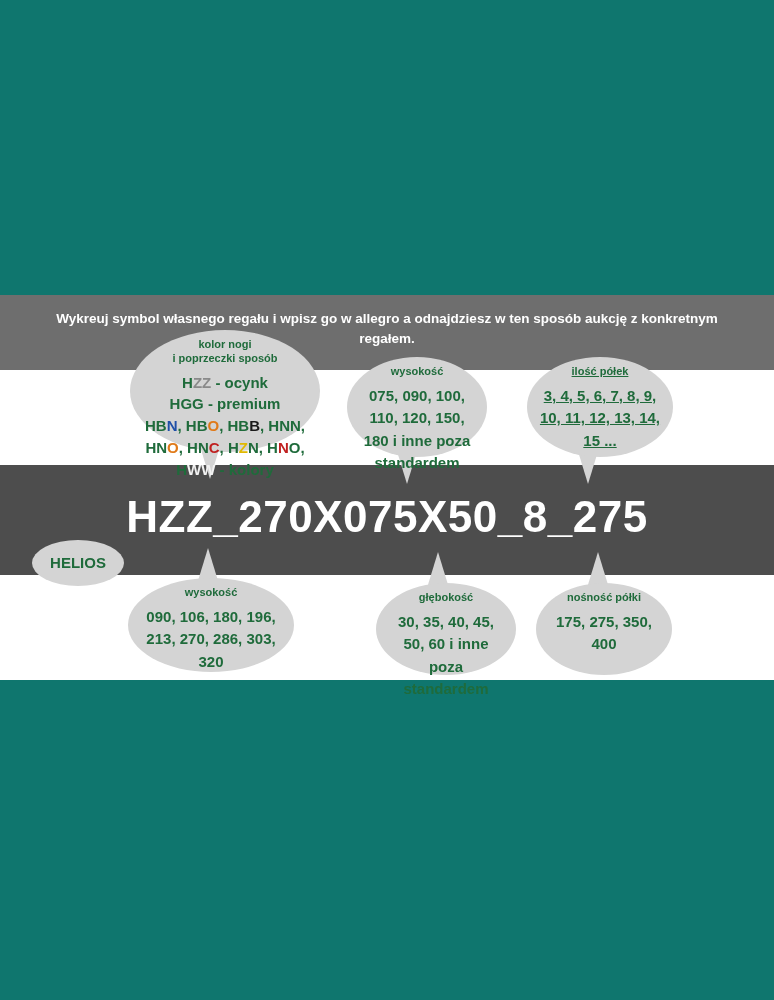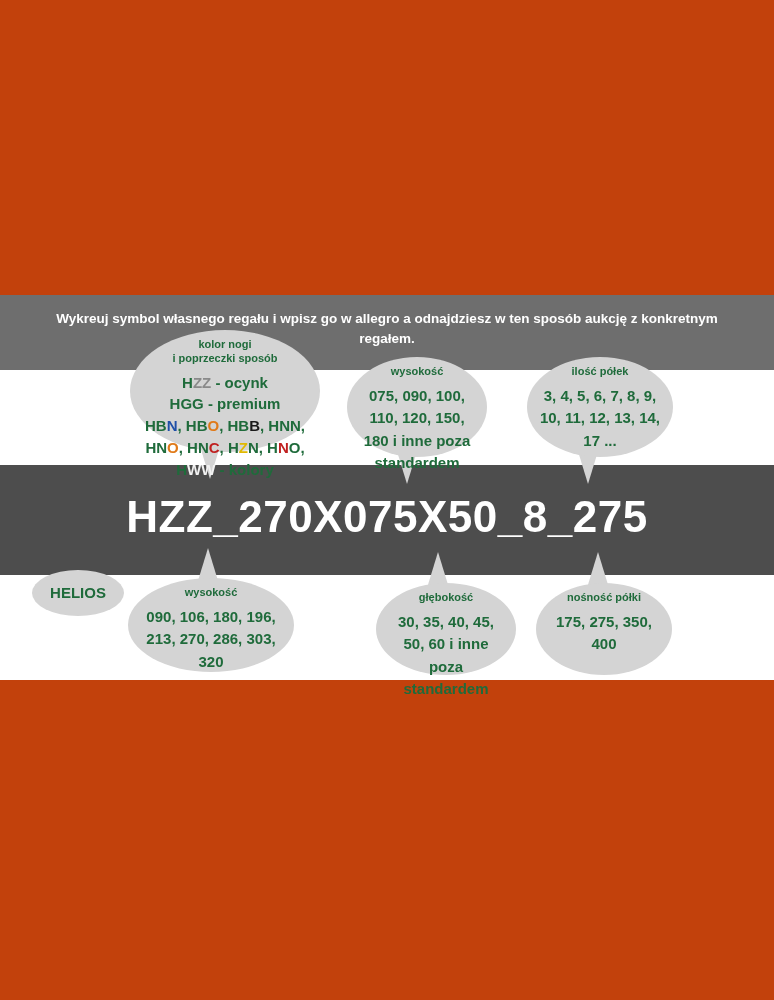--- a/index.html
+++ b/index.html
@@ -6,21 +6,21 @@
   html, body {
     margin: 0; padding: 0;
     width: 774px; height: 1000px;
     background: #ffffff;
     font-family: "Liberation Sans", sans-serif;
   }
   #stage {
     position: relative;
     width: 774px;
     height: 1000px;
-    background: #c2410c;
+    background: #0f766e;
     overflow: hidden;
   }
 
   
   .band {
     position: absolute;
     left: 0;
     width: 774px;
   }
   .band-gray-top   { top: 295px; height: 75px; background: #6e6e6e; }
@@ -104,22 +104,22 @@
   .c-orange { color: #e07a19; }
   .c-black  { color: #1a1a1a; }
   .c-red    { color: #c02020; }
   .c-yellow { color: #e0b800; }
   .c-white  { color: #f2f2f2; }
   .c-green  { color: #1f6b3b; }
 
   
   #b-kolor   { left: 130px; top: 330px;  width: 190px; height: 122px; }
   #b-szer    { left: 347px; top: 357px;  width: 140px; height: 100px; }
-  #b-ilosc   { left: 527px; top: 357px;  width: 146px; height: 100px; }
-  #b-helios  { left: 32px;  top: 570px;  width: 92px;  height: 46px;  }
+  #b-ilosc   { left: 527px; top: 357px;  width: 146px; height: 100px; text-decoration: underline; }
+  #b-helios  { left: 32px;  top: 540px;  width: 92px;  height: 46px;  }
   #b-wys     { left: 128px; top: 578px;  width: 166px; height: 94px;  }
   #b-gleb    { left: 376px; top: 583px;  width: 140px; height: 92px;  }
   #b-nosn    { left: 536px; top: 583px;  width: 136px; height: 92px;  }
 
   #t-kolor { left: 199px; top: 443px; }
   #t-szer  { left: 396px; top: 448px; }
   #t-ilosc { left: 577px; top: 448px; }
   #t-wys   { left: 197px; top: 548px; }
   #t-gleb  { left: 427px; top: 552px; }
   #t-nosn  { left: 587px; top: 552px; }
@@ -166,21 +166,21 @@
       </div>
   </div>
 
   <div class="bubble" id="b-szer">
     <div class="title">wysokość</div>
     <div class="body">075, 090, 100, 110, 120, 150, 180  i inne poza standardem</div>
   </div>
 
   <div class="bubble" id="b-ilosc">
     <div class="title">ilość półek</div>
-    <div class="body">3, 4, 5, 6, 7, 8, 9, 10, 11, 12, 13, 14, 17 ...</div>
+    <div class="body">3, 4, 5, 6, 7, 8, 9, 10, 11, 12, 13, 14, 15 ...</div>
   </div>
 
   <div class="bubble" id="b-helios">
     <div class="helios-label">HELIOS</div>
   </div>
 
   <div class="bubble" id="b-wys">
     <div class="title">wysokość</div>
     <div class="body">090, 106, 180, 196, 213, 270, 286, 303, 320</div>
   </div>

